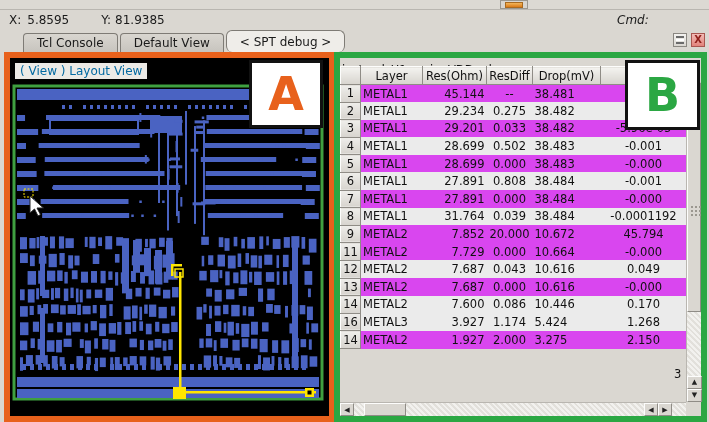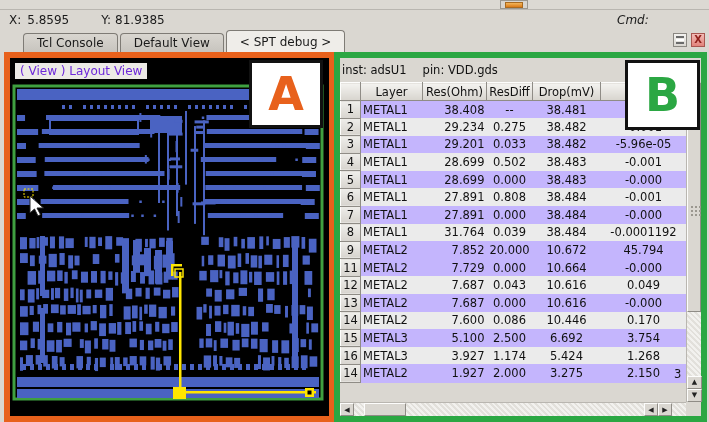--- a/index.html
+++ b/index.html
@@ -17,54 +17,54 @@
   .status-bar .xv { margin-left:6px; }
   .status-bar .yl { margin-left:32px; }
   .status-bar .yv { margin-left:4px; }
   .status-bar .cmd { position:absolute; left:617px;font-style:italic; }
 
   
   .tab-bar { position:relative; height:22px; display:flex; align-items:flex-end; padding-left:23px; }
   .tab { height:19px; display:flex; align-items:center; padding:0 13px; margin-right:2px; font-size:12px; color:#1a1a1a;
          border:1px solid #7E7B75; border-bottom:none; border-radius:4px 4px 0 0;
          background:linear-gradient(#D9D6D0,#C7C4BE); }
-  .tab.active { height:22px; background:#EFEDE9; }
+  .tab.active { height:22px; background:#EFEDE9;border-radius:6px; }
   .tabbar-icons { position:absolute; right:4px; top:3px; display:flex; gap:4px; }
   .sq-icon { width:14px; height:14px; border:1px solid #8A8781; background:linear-gradient(#F4F3F0,#D9D6D0); display:flex; align-items:center; justify-content:center; }
   .list-glyph { width:8px; height:8px; border-top:2px solid #6a6a6a; border-bottom:2px solid #6a6a6a; background:linear-gradient(#fff,#fff) center/8px 2px no-repeat; }
   .close-btn { background:linear-gradient(#F2BBB6,#E2837C); border-color:#A85650; color:#8F1F1A; font-size:10px; font-weight:bold; line-height:1; }
 
   .content { position:relative; height:370px; }
 
   
   .panel-a { position:absolute; left:4px; top:0; width:331px; height:370px; border:6px solid #E8611C; background:#000; }
   .pa-inner { position:relative; width:319px; height:358px; }
-  .view-label { position:absolute; left:5px; top:5px; z-index:3; background:#ECEAE6; color:#6d28d9; font-size:12px; padding:1px 5px; }
+  .view-label { position:absolute; left:5px; top:5px; z-index:3; background:#ECEAE6; color:#0369a1; font-size:12px; padding:1px 5px; }
   #layout-canvas { position:absolute; left:0; top:0; }
   .overlay-box { position:absolute; z-index:5; background:#fff; border:3px solid #111; display:flex; align-items:center; justify-content:center; font-weight:bold; font-size:46px; }
   .overlay-a { left:239px; top:2px; width:74px; height:68px; color:#E8611C; }
 
   
   .panel-b { position:absolute; left:334px; top:0; width:373px; height:370px; border:6px solid #2BA743; background:#DAD7D1; }
   .pb-inner { position:relative; width:361px; height:358px; font-size:11.5px; color:#111; }
   .info-row { position:absolute; left:0; top:0; height:24px; width:100%; display:flex; align-items:center; gap:16px; padding-left:2px; white-space:nowrap; overflow:hidden; }
   .info-row b { font-weight:normal; }
 
-  table.dbg { position:absolute; left:0; top:24px; border-collapse:collapse; table-layout:fixed; width:346px; background:#c4b5fd; }
+  table.dbg { position:absolute; left:0; top:8px; border-collapse:collapse; table-layout:fixed; width:346px; background:#d946ef; }
   table.dbg col.c0{width:20px} table.dbg col.c1{width:62px} table.dbg col.c2{width:64px}
   table.dbg col.c3{width:46px} table.dbg col.c4{width:68px} table.dbg col.c5{width:86px}
   table.dbg th { height:18px; font-weight:normal; font-size:11.5px; text-align:center;
     background:linear-gradient(#F4F3F0,#D7D4CE); border:1px solid; border-color:#FDFDFC #8F8C86 #8F8C86 #FDFDFC; overflow:hidden; white-space:nowrap; }
   table.dbg td { height:17.6px; padding:0 2px; white-space:nowrap; overflow:hidden; }
   table.dbg td.c-num { background:linear-gradient(#EFEEEB,#D7D4CE); border:1px solid; border-color:#FDFDFC #8F8C86 #8F8C86 #FDFDFC; text-align:center; }
   table.dbg tr.alt td:not(.c-num) { background:#EBEBEB; }
   td.t-left { text-align:left; padding-left:4px; }
   td.t-res  { text-align:right; padding-right:22px; }
   td.t-ctr  { text-align:center; }
-  td.t-drop { text-align:center; padding-right:10px; }
+  td.t-drop { text-align:left; padding-right:10px; }
   td.t-dd   { text-align:center; padding-right:14px; }
   .edge-artifact { position:absolute; left:334px; top:309px; font-size:11.5px; color:#111; z-index:1; }
 
   
   .vsb { position:absolute; right:0; top:24px; bottom:14px; width:15px; background:#F1F0ED; border-left:1px solid #B9B6B0; }
   .vsb-track { position:absolute; inset:0 0 26px 0; background:repeating-linear-gradient(45deg,#F2F1EE 0 2px,#E2E0DB 2px 4px); }
   .vsb-thumb { position:absolute; left:0; right:0; top:0; height:230px; background:#DAD7D1; border:1px solid; border-color:#FDFDFC #8F8C86 #8F8C86 #FDFDFC; }
   .grip { position:absolute; left:3px; top:54%; width:2px; height:2px; background:#9a978f;
           box-shadow:4px 0 #9a978f, 8px 0 #9a978f, 0 4px #9a978f, 4px 4px #9a978f, 8px 4px #9a978f, 0 8px #9a978f, 4px 8px #9a978f, 8px 8px #9a978f; }
   .sb-btn { position:absolute; left:0; width:15px; height:13px; background:#DAD7D1; border:1px solid; border-color:#FDFDFC #8F8C86 #8F8C86 #FDFDFC; font-size:7px; line-height:11px; text-align:center; color:#222; }
@@ -608,21 +608,21 @@
               <th>Res(Ohm)</th>
               <th>ResDiff</th>
               <th>Drop(mV)</th>
               <th>Dro</th>
             </tr>
           </thead>
           <tbody>
               <tr>
     <td class="c-num">1</td>
     <td class="t-left">METAL1</td>
-    <td class="t-res">38.408</td>
+    <td class="t-res">45.144</td>
     <td class="t-ctr">--</td>
     <td class="t-drop">38.481</td>
     <td class="t-dd"></td>
   </tr>
               <tr class="alt">
     <td class="c-num">2</td>
     <td class="t-left">METAL1</td>
     <td class="t-res">29.234</td>
     <td class="t-ctr">0.275</td>
     <td class="t-drop">38.482</td>
@@ -708,28 +708,20 @@
     <td class="t-drop">10.616</td>
     <td class="t-dd">-0.000</td>
   </tr>
               <tr class="alt">
     <td class="c-num">14</td>
     <td class="t-left">METAL2</td>
     <td class="t-res">7.600</td>
     <td class="t-ctr">0.086</td>
     <td class="t-drop">10.446</td>
     <td class="t-dd">0.170</td>
-  </tr>
-              <tr>
-    <td class="c-num">15</td>
-    <td class="t-left">METAL3</td>
-    <td class="t-res">5.100</td>
-    <td class="t-ctr">2.500</td>
-    <td class="t-drop">6.692</td>
-    <td class="t-dd">3.754</td>
   </tr>
               <tr class="alt">
     <td class="c-num">16</td>
     <td class="t-left">METAL3</td>
     <td class="t-res">3.927</td>
     <td class="t-ctr">1.174</td>
     <td class="t-drop">5.424</td>
     <td class="t-dd">1.268</td>
   </tr>
               <tr>

